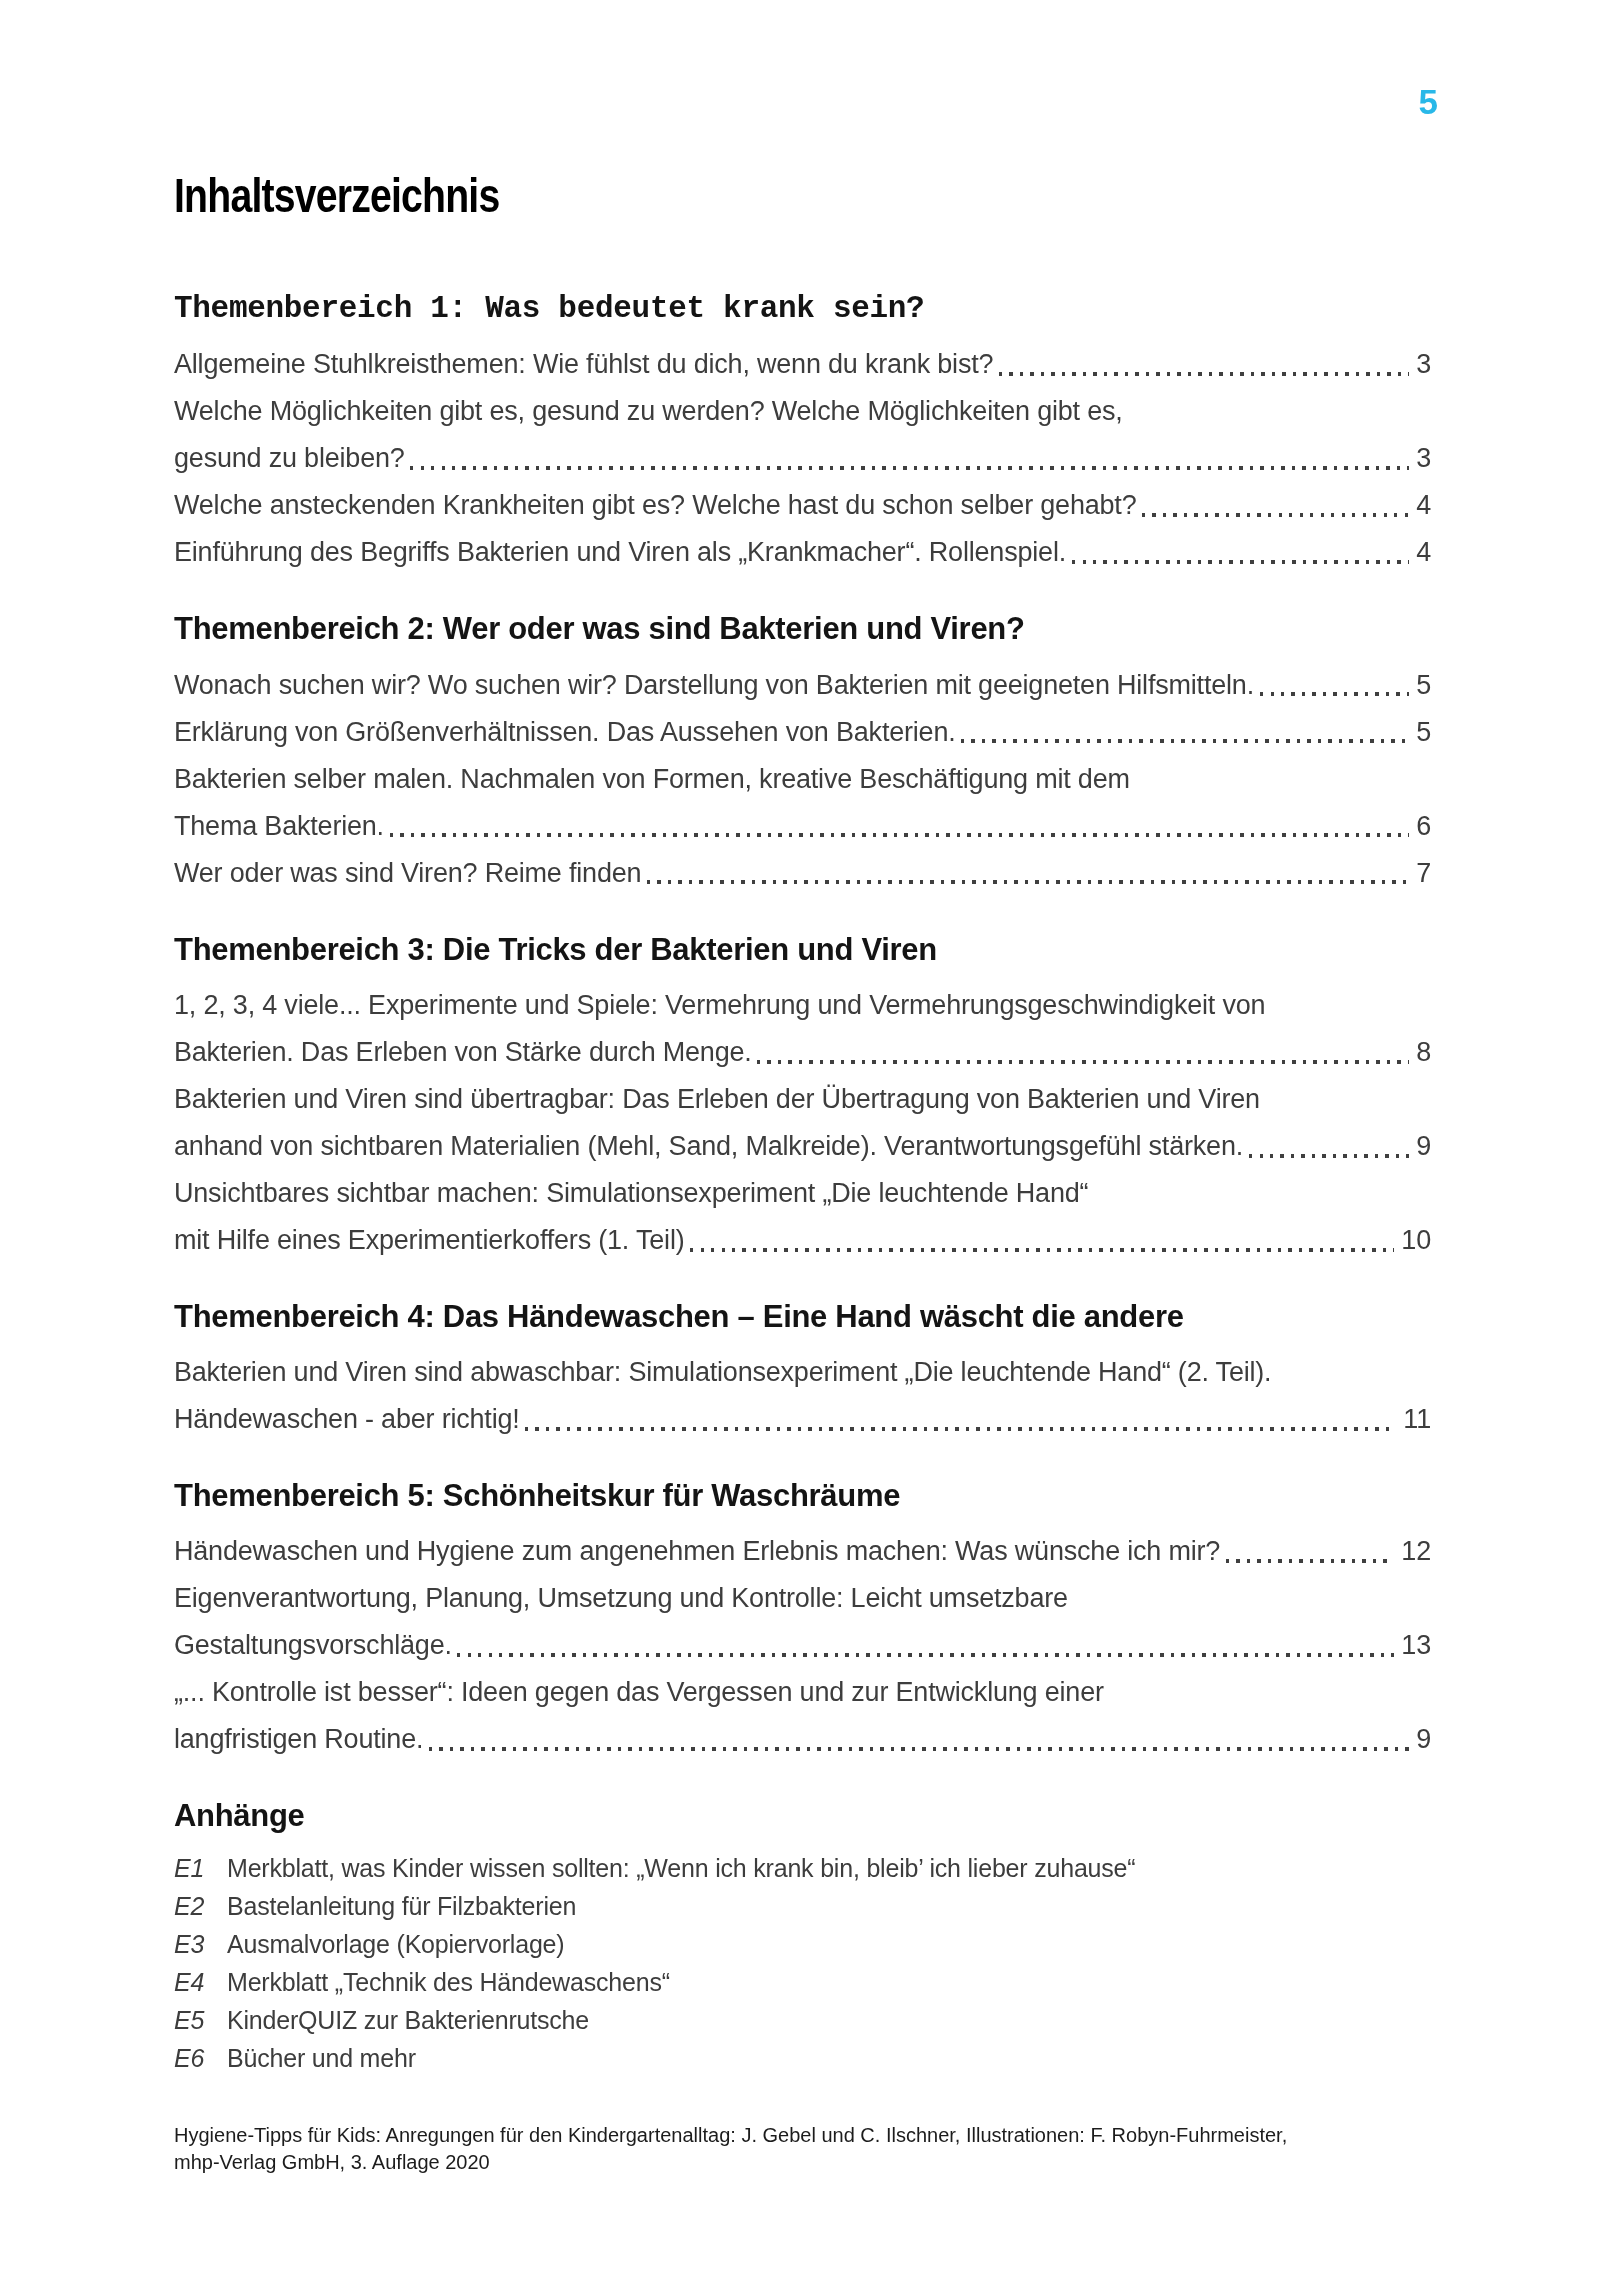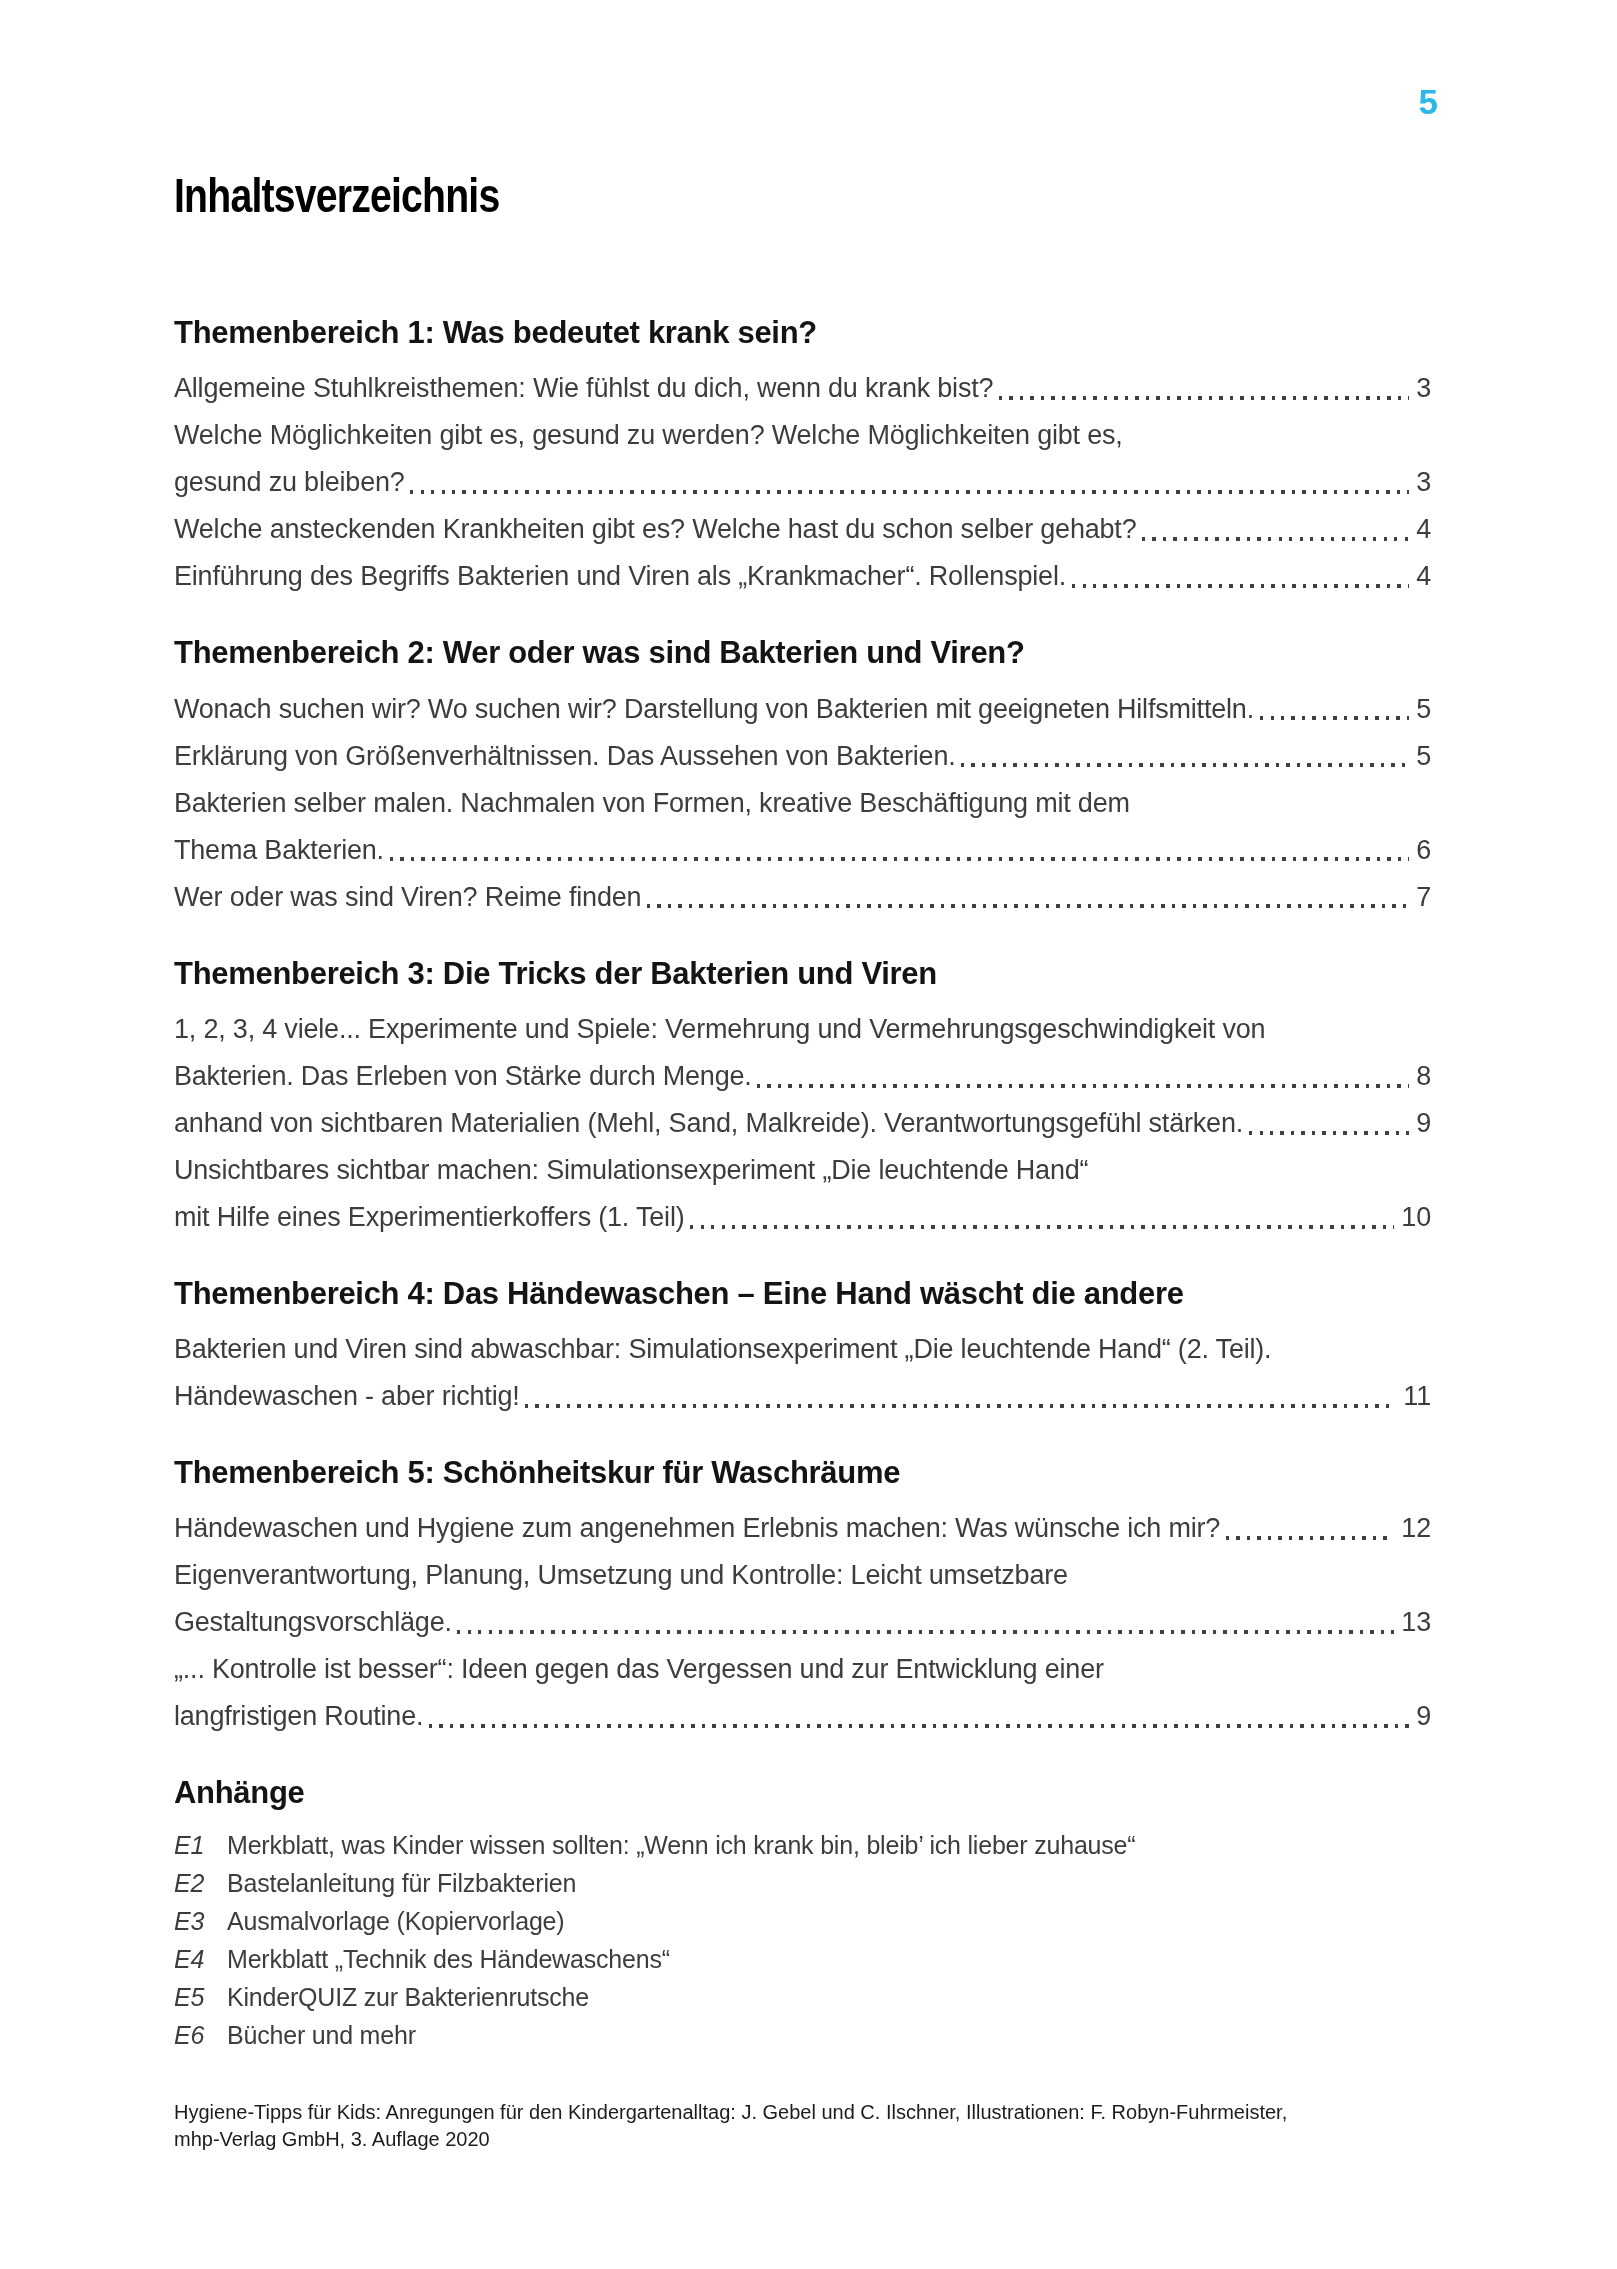--- a/index.html
+++ b/index.html
@@ -37,21 +37,21 @@
   }
   .sec-heading {
     font-size: 31px;
     font-weight: 700;
     color: #141414;
     line-height: 38px;
     margin: 34px 0 13.3px 0;
     letter-spacing: -0.3px;
     white-space: nowrap;
   }
-  .sec-heading.first { margin-top: 92px; }
+  .sec-heading.first { margin-top: 68px; font-family: Liberation Mono, monospace; }
   .toc-line {
     display: flex;
     line-height: 47px;
     font-size: 27px;
     color: #3d3d3d;
     letter-spacing: -0.2px;
     white-space: nowrap;
   }
   .toc-text { flex: 0 0 auto; text-align: center; }
   .dots {
@@ -144,20 +144,23 @@
     <div class="sec-heading">Themenbereich 3: Die Tricks der Bakterien und Viren</div>
     <div class="toc-line">
       <span class="toc-text">1, 2, 3, 4 viele... Experimente und Spiele: Vermehrung und Vermehrungsgeschwindigkeit von</span>
     </div>
     <div class="toc-line">
       <span class="toc-text">Bakterien. Das Erleben von Stärke durch Menge.</span>
       <span class="dots"></span>
       <span class="toc-page">8</span>
     </div>
     <div class="toc-line">
+      <span class="toc-text">Bakterien und Viren sind übertragbar: Das Erleben der Übertragung von Bakterien und Viren</span>
+    </div>
+    <div class="toc-line">
       <span class="toc-text">anhand von sichtbaren Materialien (Mehl, Sand, Malkreide). Verantwortungsgefühl stärken.</span>
       <span class="dots"></span>
       <span class="toc-page">9</span>
     </div>
     <div class="toc-line">
       <span class="toc-text">Unsichtbares sichtbar machen: Simulationsexperiment „Die leuchtende Hand“</span>
     </div>
     <div class="toc-line">
       <span class="toc-text">mit Hilfe eines Experimentierkoffers (1. Teil)</span>
       <span class="dots"></span>

